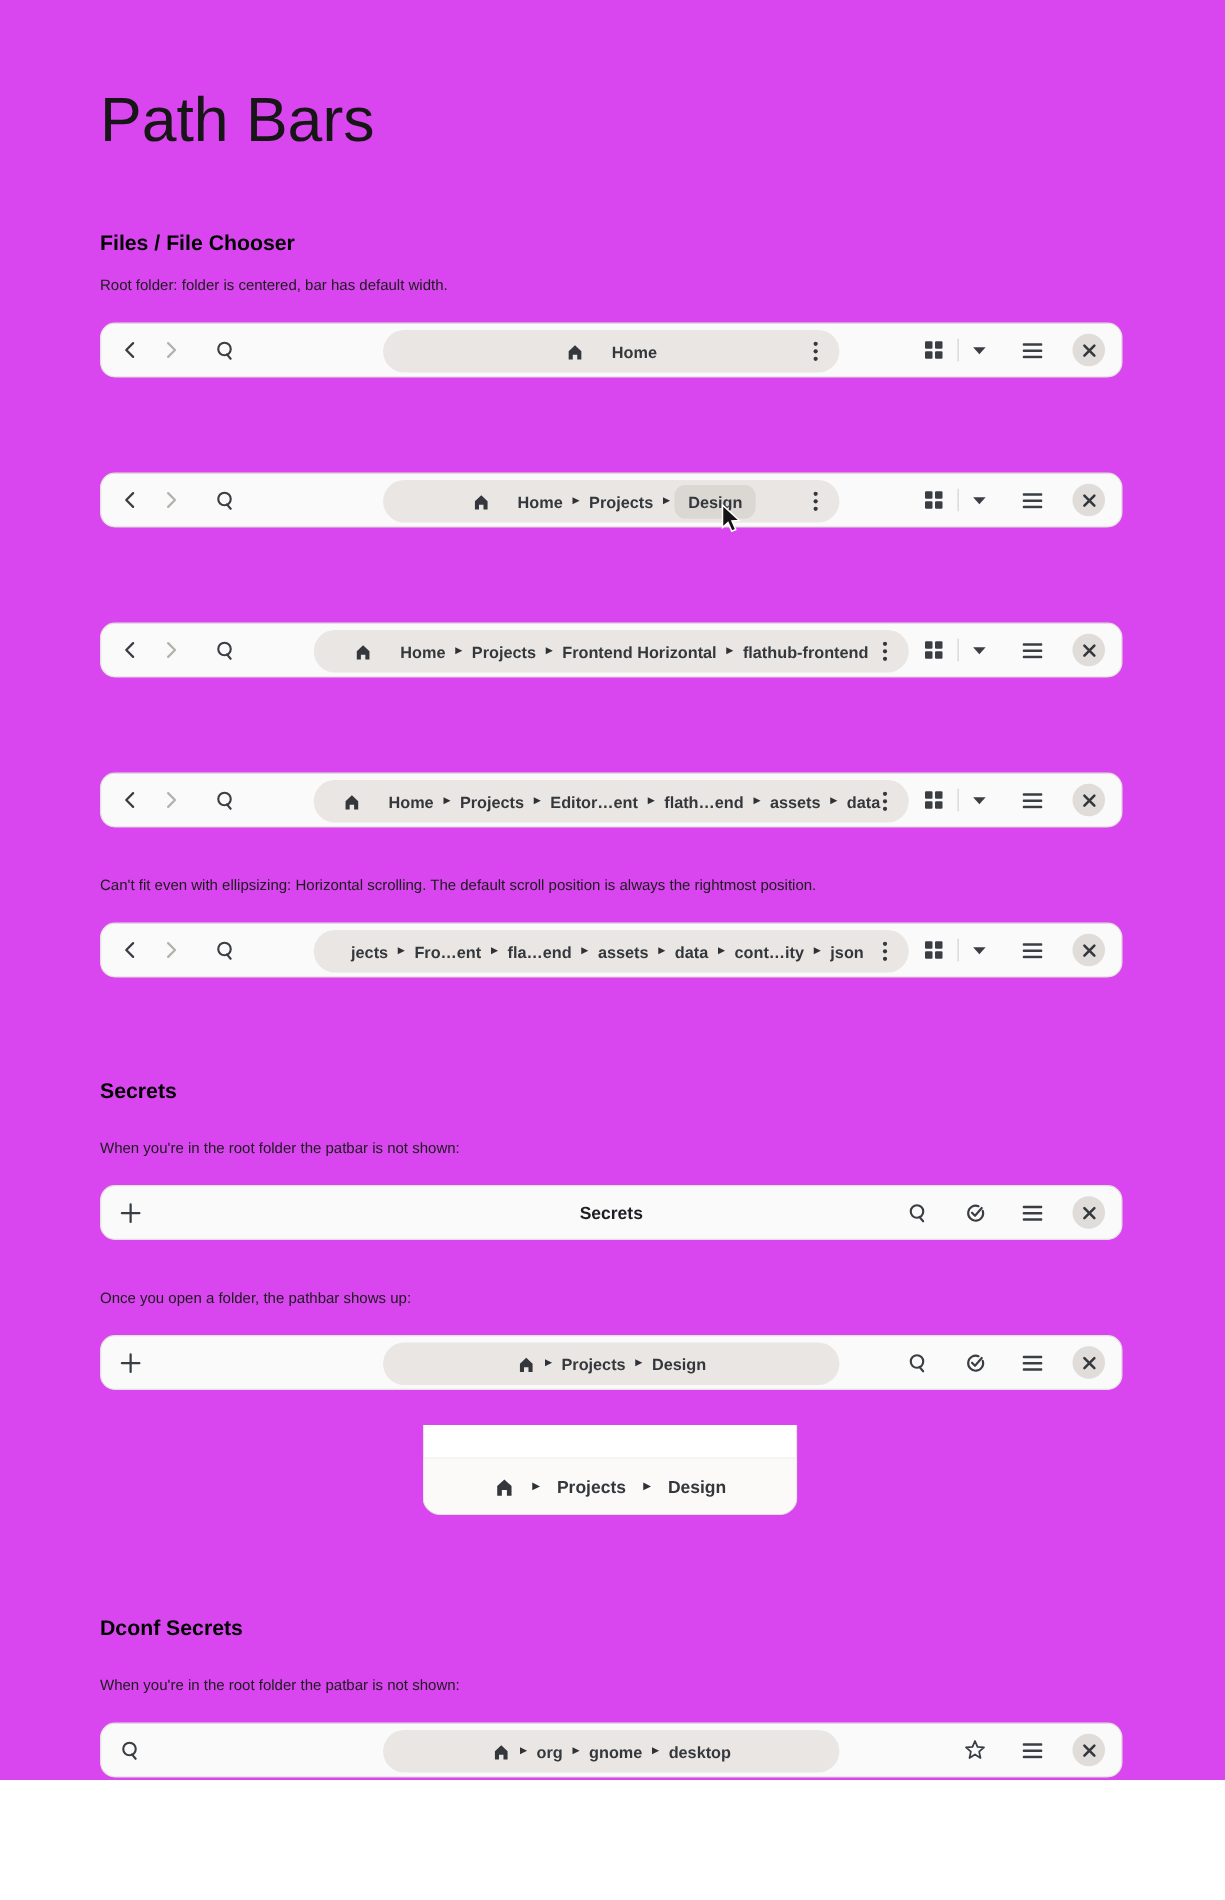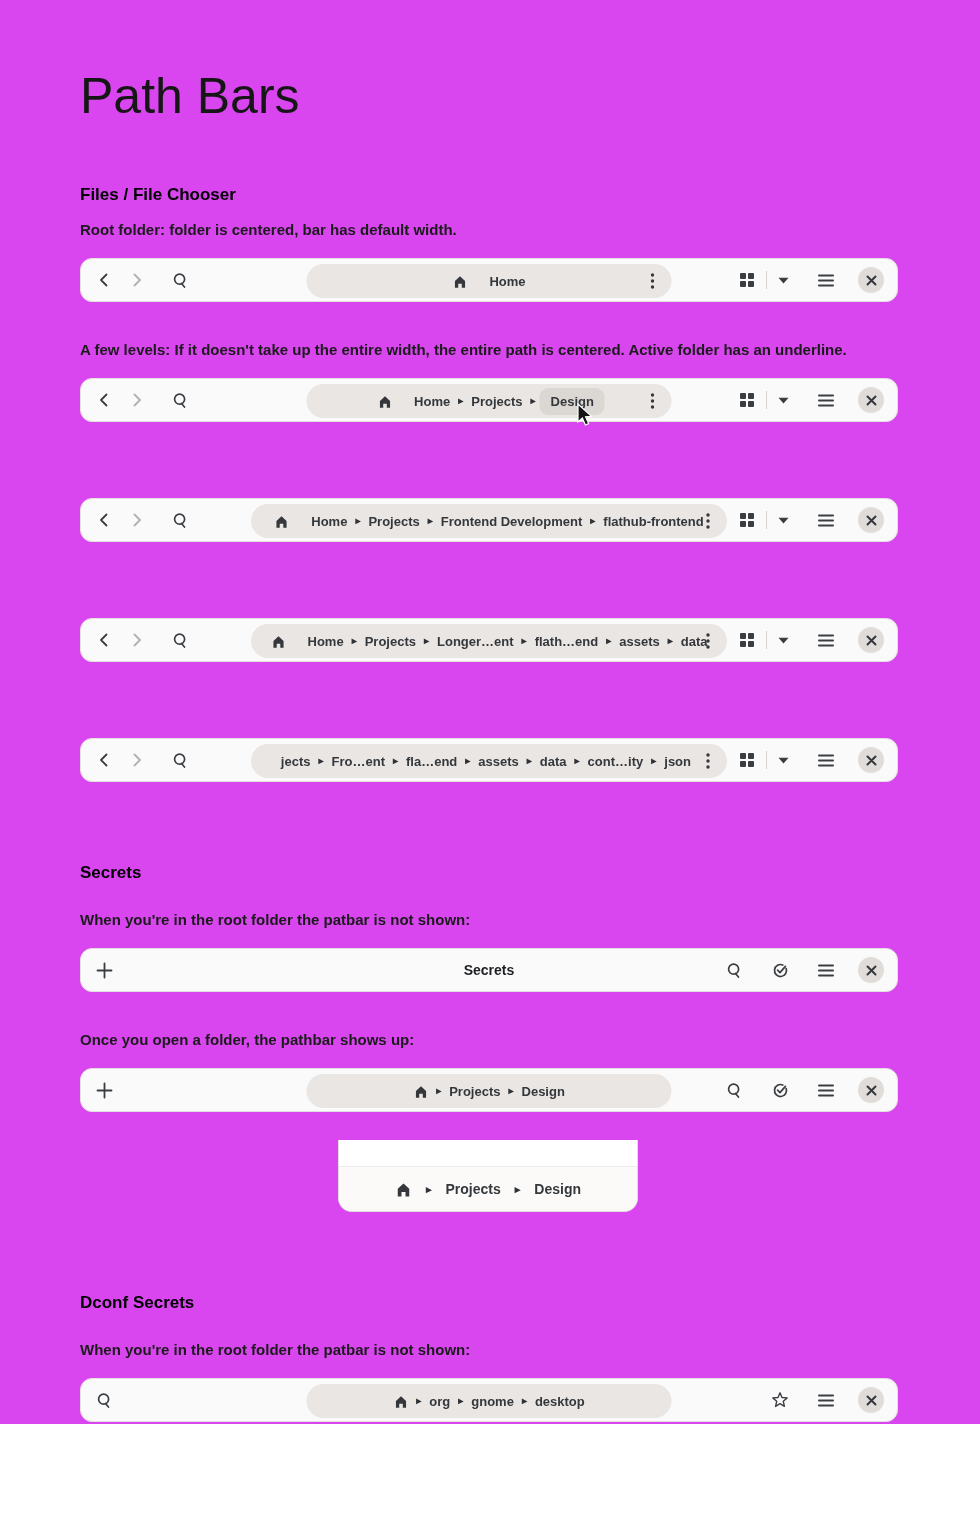--- a/index.html
+++ b/index.html
@@ -2,21 +2,21 @@
 <html><head>
 <meta charset="utf-8">
 <style>
   * { box-sizing: border-box; }
   html,body { margin:0; padding:0; background:#fff; }
   body { font-family:"Liberation Sans", sans-serif; }
   .canvas { position:relative; width:980px; height:1424px; background:#d946ef; overflow:hidden; }
 
   .h1 { position:absolute; left:80px; top:68px; font-size:50px; font-weight:200; color:#161616; line-height:1.15; }
   .h2 { position:absolute; left:80px; font-size:17px; font-weight:700; color:#000; line-height:1.2; }
-  .cap { position:absolute; left:80px; font-size:15px; color:#1b1b1b; line-height:1.25;font-weight:bold; }
+  .cap { position:absolute; left:80px; font-size:12px; color:#1b1b1b; line-height:1.25; }
 
   .bar { position:absolute; left:80px; width:818px; height:44px; background:#fafafa;
          border:1px solid #e3e0dd; border-radius:12px; }
   .nav { position:absolute; left:11px; top:0; height:100%; display:flex; align-items:center; gap:9px; }
   .tbtn { background:none; border:none; padding:0; margin:0; width:24px; height:24px;
           display:flex; align-items:center; justify-content:center; cursor:pointer; color:#3a3e43; }
   .tbtn svg { display:block; }
   .search-gap { margin-left:10px; }
 
   .pill { position:absolute; top:5px; height:34px; background:#e9e6e3; border-radius:17px;
@@ -123,21 +123,20 @@
           </svg>
         </button>
       <button class="close-btn gap20">
           <svg width="11" height="11" viewBox="0 0 11 11">
             <path d="M1.5 1.5 L9.5 9.5 M9.5 1.5 L1.5 9.5" stroke="currentColor" stroke-width="2" stroke-linecap="round"></path>
           </svg>
         </button>
     </div>
   </div>
 
-  <div class="cap" style="top:341px">A few levels: If it doesn't take up the entire width, the entire path is centered. Active folder has an underline.</div>
 
   <div class="bar" style="top:378px">
     <div class="nav">
       <button class="tbtn">
           <svg width="16" height="16" viewBox="0 0 16 16">
             <path d="M10.5 2.5 L5 8 L10.5 13.5" fill="none" stroke="currentColor" stroke-width="1.8" stroke-linecap="round" stroke-linejoin="round"></path>
           </svg>
         </button>
       <button class="tbtn" style="color:#b4b1ad">
           <svg width="16" height="16" viewBox="0 0 16 16">
@@ -230,21 +229,21 @@
       <div class="crumbs">
         <span class="crumb">
           <svg width="15" height="15" viewBox="0 0 16 16" fill="#34383c">
               <path d="M2.6 14.6 L2.6 7.4 L8 2.4 L13.4 7.4 L13.4 14.6 L9.9 14.6 L9.9 10.4 L6.1 10.4 L6.1 14.6 Z"></path>
             </svg>
           <span>Home</span>
         </span>
         <span class="sep">▸</span>
         <span class="crumb">Projects</span>
         <span class="sep">▸</span>
-        <span class="crumb">Frontend Development</span>
+        <span class="crumb">Frontend Horizontal</span>
         <span class="sep">▸</span>
         <span class="crumb">flathub-frontend</span>
       </div>
       <button class="kebab-btn">
           <svg width="4" height="16" viewBox="0 0 4 16" fill="currentColor">
             <circle cx="2" cy="2" r="1.7"></circle>
             <circle cx="2" cy="8" r="1.7"></circle>
             <circle cx="2" cy="14" r="1.7"></circle>
           </svg>
         </button>
@@ -303,21 +302,21 @@
       <div class="crumbs">
         <span class="crumb">
           <svg width="15" height="15" viewBox="0 0 16 16" fill="#34383c">
               <path d="M2.6 14.6 L2.6 7.4 L8 2.4 L13.4 7.4 L13.4 14.6 L9.9 14.6 L9.9 10.4 L6.1 10.4 L6.1 14.6 Z"></path>
             </svg>
           <span>Home</span>
         </span>
         <span class="sep">▸</span>
         <span class="crumb">Projects</span>
         <span class="sep">▸</span>
-        <span class="crumb">Longer…ent</span>
+        <span class="crumb">Editor…ent</span>
         <span class="sep">▸</span>
         <span class="crumb">flath…end</span>
         <span class="sep">▸</span>
         <span class="crumb">assets</span>
         <span class="sep">▸</span>
         <span class="crumb">data</span>
       </div>
       <button class="kebab-btn">
           <svg width="4" height="16" viewBox="0 0 4 16" fill="currentColor">
             <circle cx="2" cy="2" r="1.7"></circle>
@@ -349,20 +348,21 @@
           </svg>
         </button>
       <button class="close-btn gap20">
           <svg width="11" height="11" viewBox="0 0 11 11">
             <path d="M1.5 1.5 L9.5 9.5 M9.5 1.5 L1.5 9.5" stroke="currentColor" stroke-width="2" stroke-linecap="round"></path>
           </svg>
         </button>
     </div>
   </div>
 
+  <div class="cap" style="top:701px">Can't fit even with ellipsizing: Horizontal scrolling. The default scroll position is always the rightmost position.</div>
 
   <div class="bar" style="top:738px">
     <div class="nav">
       <button class="tbtn">
           <svg width="16" height="16" viewBox="0 0 16 16">
             <path d="M10.5 2.5 L5 8 L10.5 13.5" fill="none" stroke="currentColor" stroke-width="1.8" stroke-linecap="round" stroke-linejoin="round"></path>
           </svg>
         </button>
       <button class="tbtn" style="color:#b4b1ad">
           <svg width="16" height="16" viewBox="0 0 16 16">

